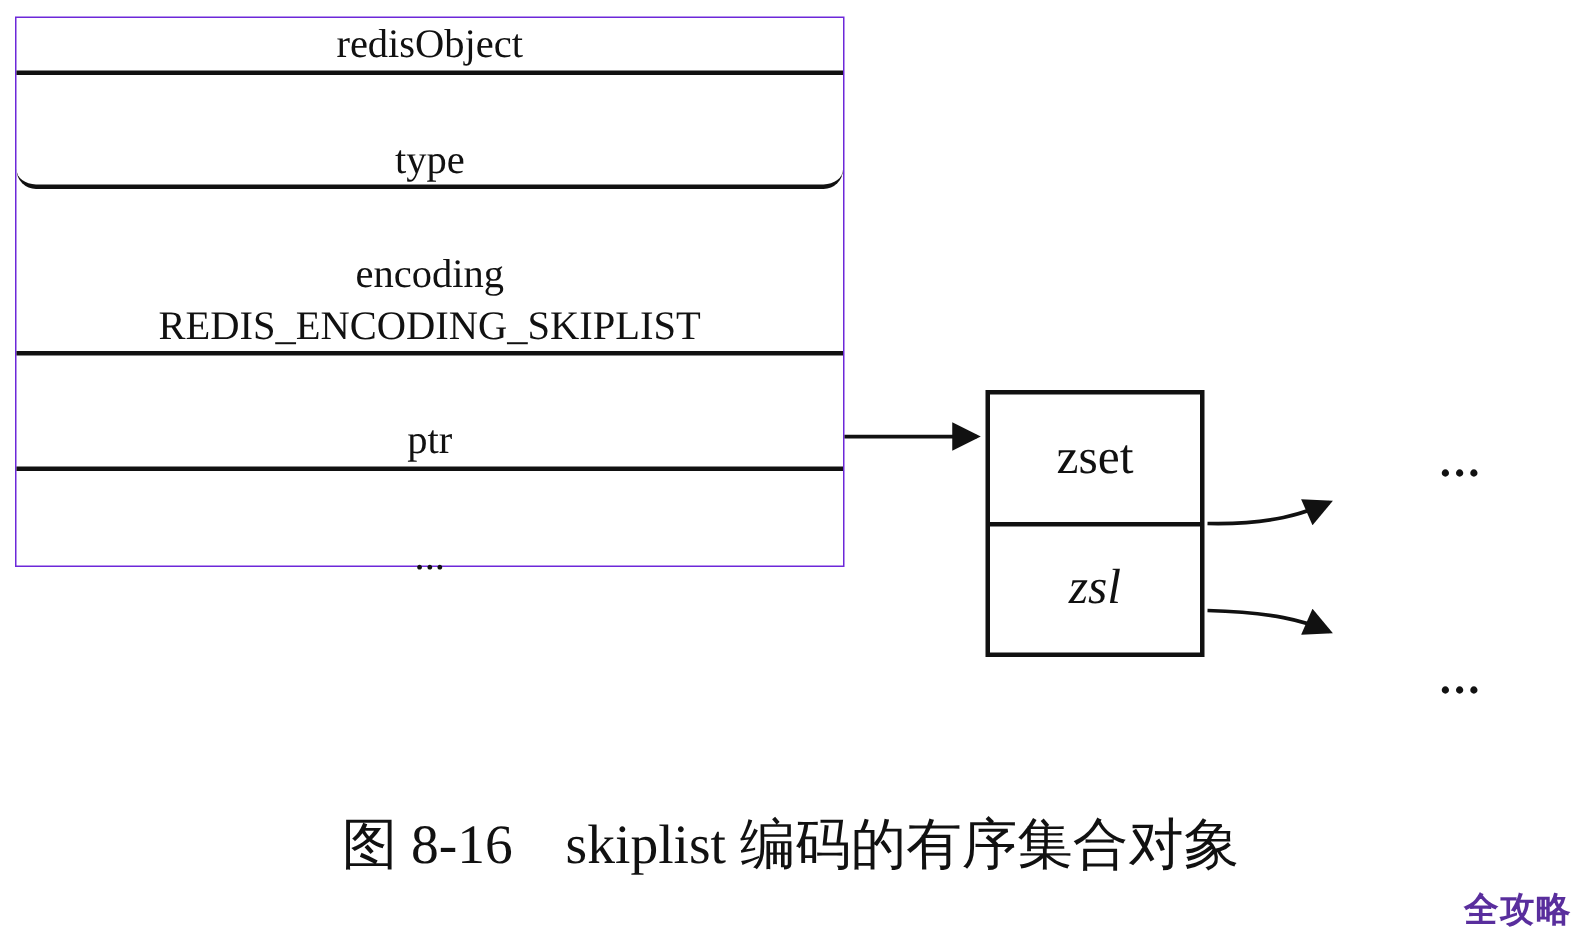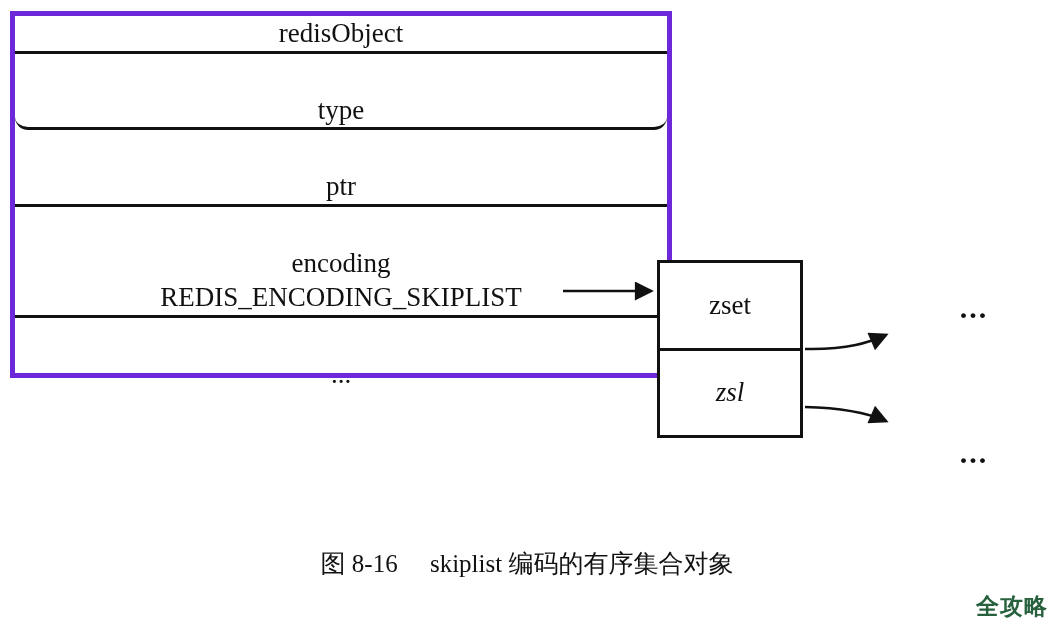--- a/index.html
+++ b/index.html
@@ -2,22 +2,22 @@
 <html><head>
 <meta charset="utf-8">
 <style>
   html,body{margin:0;padding:0;background:#ffffff;}
   .canvas{
     position:relative;width:1054px;height:626px;background:#ffffff;overflow:hidden;
     font-family:"Liberation Serif","DejaVu Serif",serif;color:#111111;
   }
   
   .obj-box{
-    position:absolute;left:10px;top:11px;width:662px;height:367px;
-    border:5px solid #6d28d9;box-sizing:border-box;
+    position:absolute;left:10px;top:11px;width:553px;height:367px;
+    border:1px solid #6d28d9;box-sizing:border-box;
     display:flex;flex-direction:column;background:#fff;gap:39px;
   }
   .obj-row{
     box-sizing:border-box;border-bottom:3px solid #111111;
     display:flex;flex-direction:column;align-items:center;justify-content:center;
     font-size:27px;line-height:1.28;text-align:center;
   }
   .obj-row:last-child{border-bottom:none;flex:1;}
   .r1{height:57px;}
   .r2{height:95px;border-radius:13px;}
@@ -25,60 +25,60 @@
   .r4{height:58px;}
   
   .zset-box{
     position:absolute;left:657px;top:260px;width:146px;height:178px;
     border:3px solid #111111;box-sizing:border-box;
     display:flex;flex-direction:column;background:#fff;
   }
   .zset-row{
     box-sizing:border-box;border-bottom:3px solid #111111;
     display:flex;align-items:center;justify-content:center;
-    font-size:27px;flex:1;
+    font-size:33px;flex:1;
   }
   .zset-row:last-child{border-bottom:none;font-style:italic;}
   .arrow-layer{position:absolute;left:0;top:0;width:1054px;height:626px;pointer-events:none;}
   .dots{
     position:absolute;width:60px;text-align:center;
     font-size:30px;font-weight:bold;letter-spacing:2px;line-height:30px;
   }
   .dots-top{left:944px;top:293px;}
   .dots-bottom{left:944px;top:438px;}
   .caption{
     position:absolute;left:0;top:542px;width:1054px;text-align:center;
-    font-size:25px;line-height:44px;white-space:nowrap;
+    font-size:37px;line-height:44px;white-space:nowrap;
   }
   .caption .fig-label{margin-right:26px;}
   .watermark{
     position:absolute;right:6px;bottom:4px;
     font-family:"Liberation Sans","DejaVu Sans",sans-serif;
-    font-size:23px;font-weight:bold;color:#14532d;letter-spacing:1px;
+    font-size:23px;font-weight:bold;color:#4c1d95;letter-spacing:1px;
     opacity:0.92;
   }
 </style>
 </head>
 <body>
 
 <div class="canvas">
 
   <div class="obj-box">
     <div class="obj-row r1">
       <span>redisObject</span>
     </div>
     <div class="obj-row r2">
       <span>type</span>
     </div>
-    <div class="obj-row r4">
-      <span>ptr</span>
-    </div>
     <div class="obj-row r3">
       <span>encoding</span>
       <span>REDIS_ENCODING_SKIPLIST</span>
+    </div>
+    <div class="obj-row r4">
+      <span>ptr</span>
     </div>
     <div class="obj-row">
       <span>...</span>
     </div>
   </div>
 
   <div class="zset-box">
     <div class="zset-row">
       <span>zset</span>
     </div>

